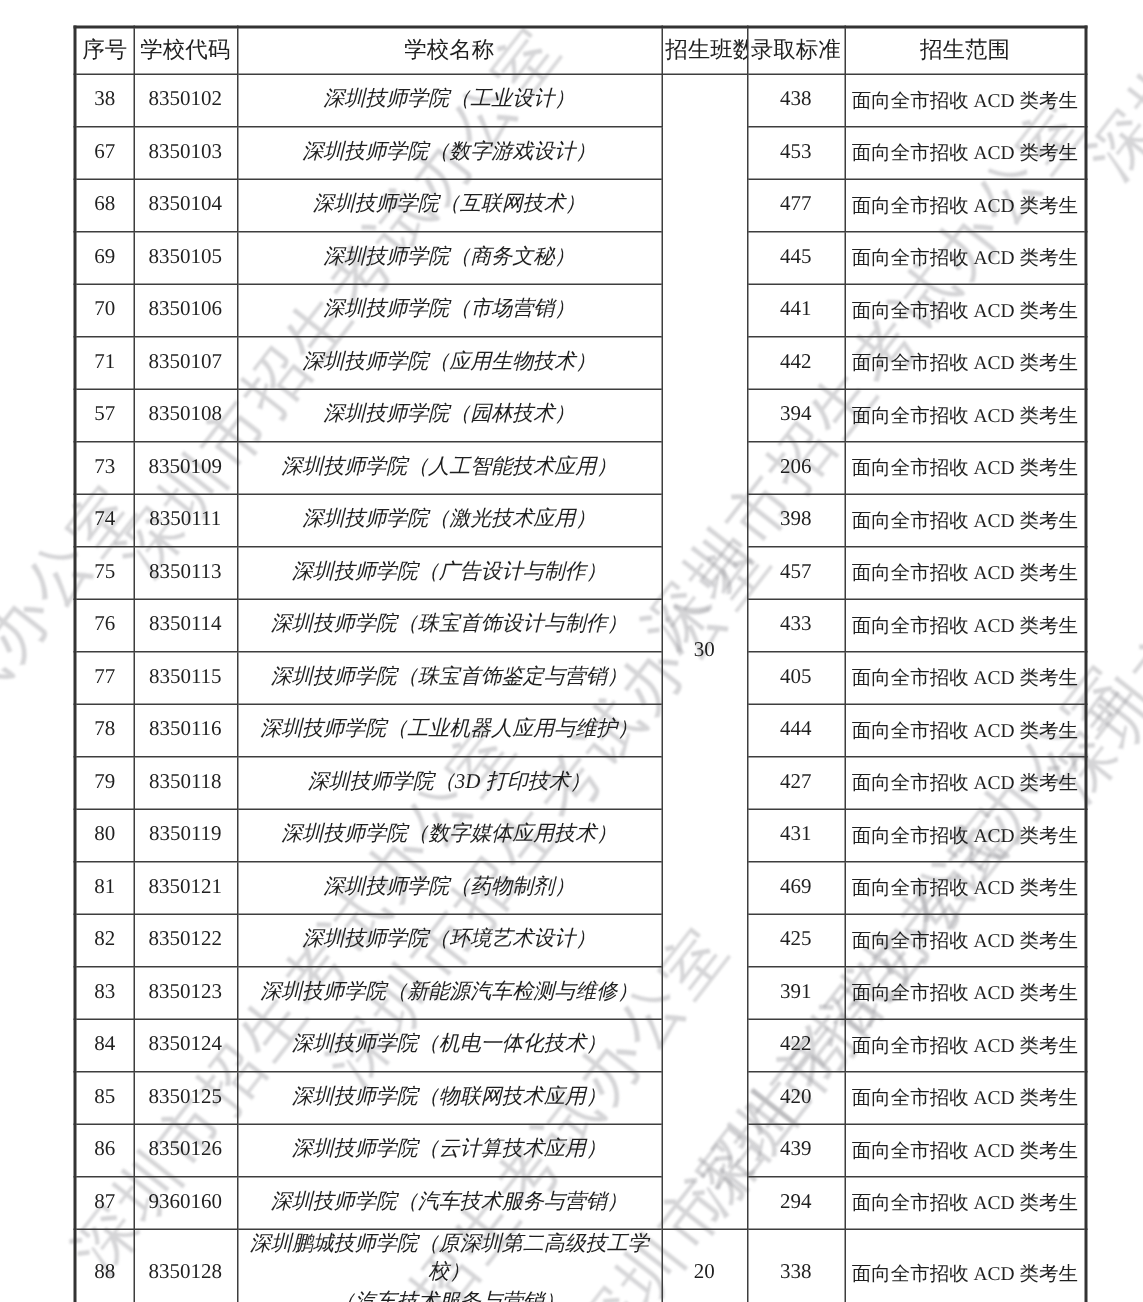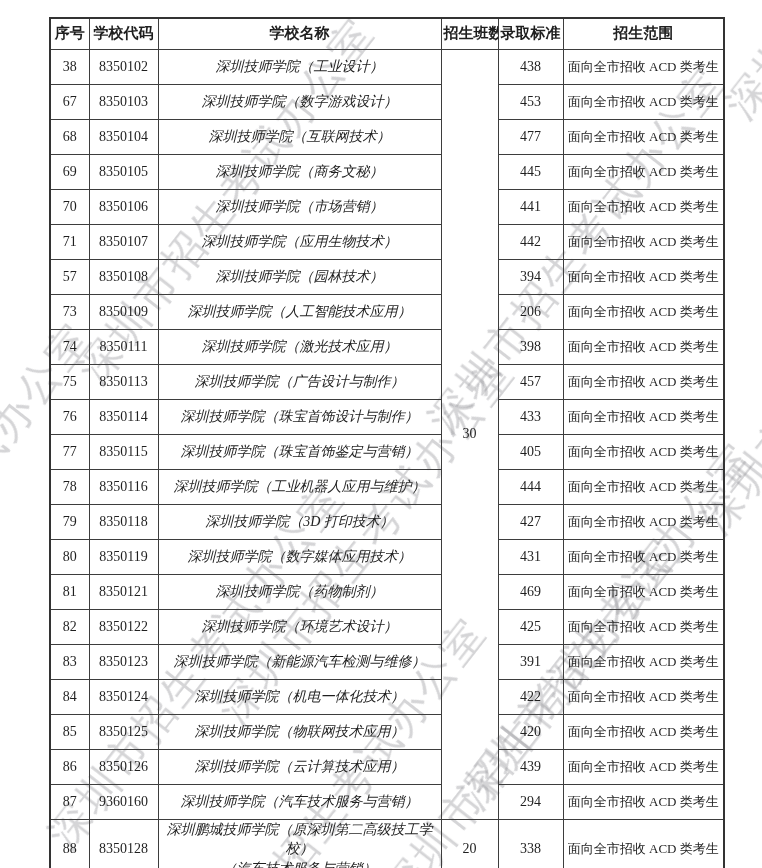--- a/index.html
+++ b/index.html
@@ -31,21 +31,21 @@
     border-collapse:collapse;
     border:2px solid #333333;
     background:transparent;
   }
   th,td{
     border:1px solid #3d3d3d;
     text-align:center;vertical-align:middle;
     padding:0 2px;overflow:hidden;
   }
   thead tr{height:31px;}
-  th{font-size:15px;font-weight:bold;white-space:nowrap;letter-spacing:0;}
+  th{font-size:15px;font-weight:normal;white-space:nowrap;letter-spacing:0;}
   tr.data-row{height:35px;}
   tr.last-row{height:44px;}
   td{font-size:14px;background:transparent;}
   td.name-cell{white-space:pre-line;line-height:1.4;font-style:italic;}
   td.scope-cell{font-size:13px;white-space:nowrap;}
   td.num{font-family:"Liberation Serif","DejaVu Serif",serif;}
 </style>
 </head>
 <body>
 

